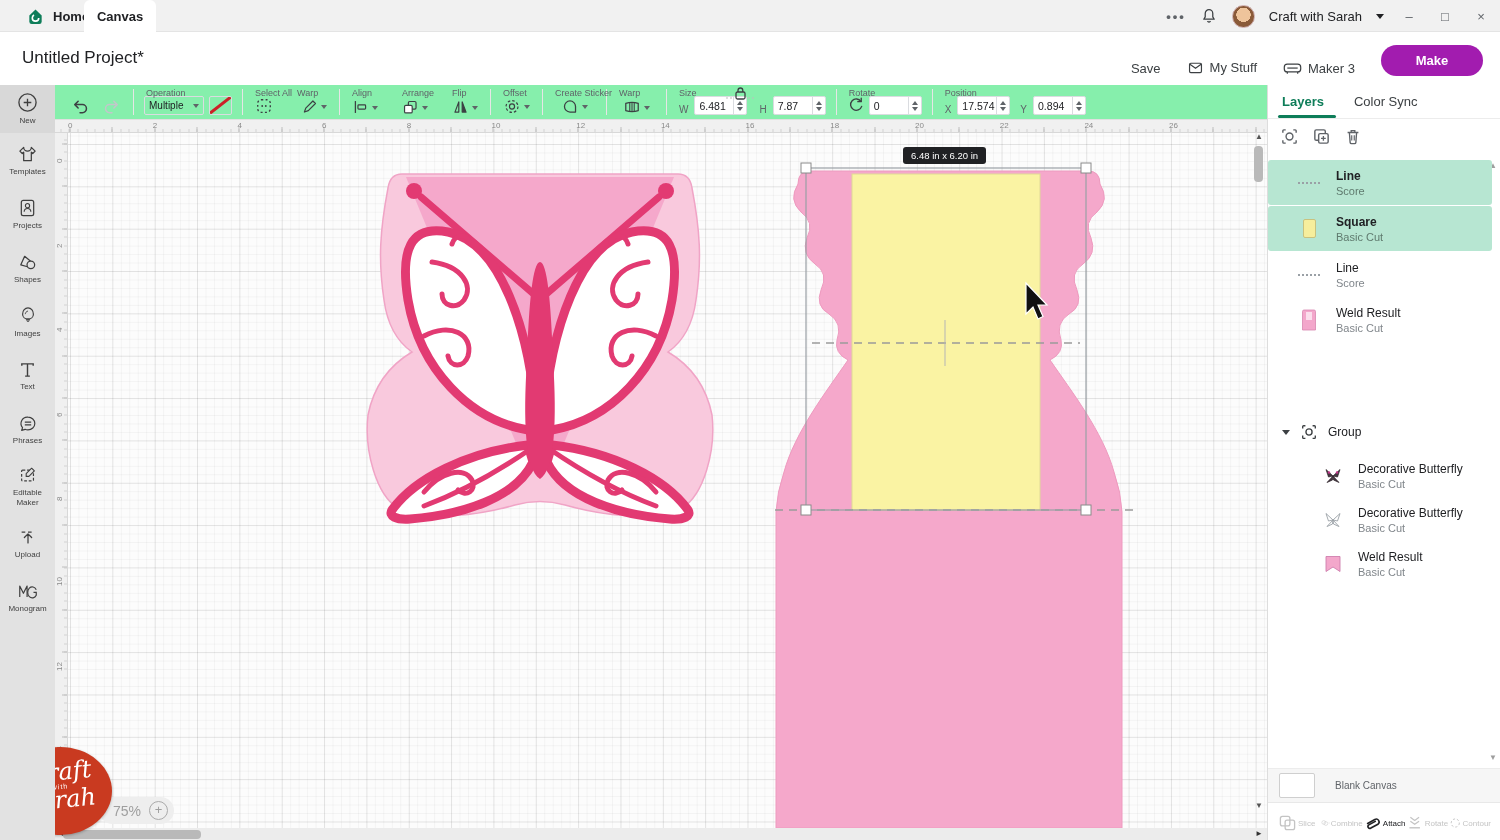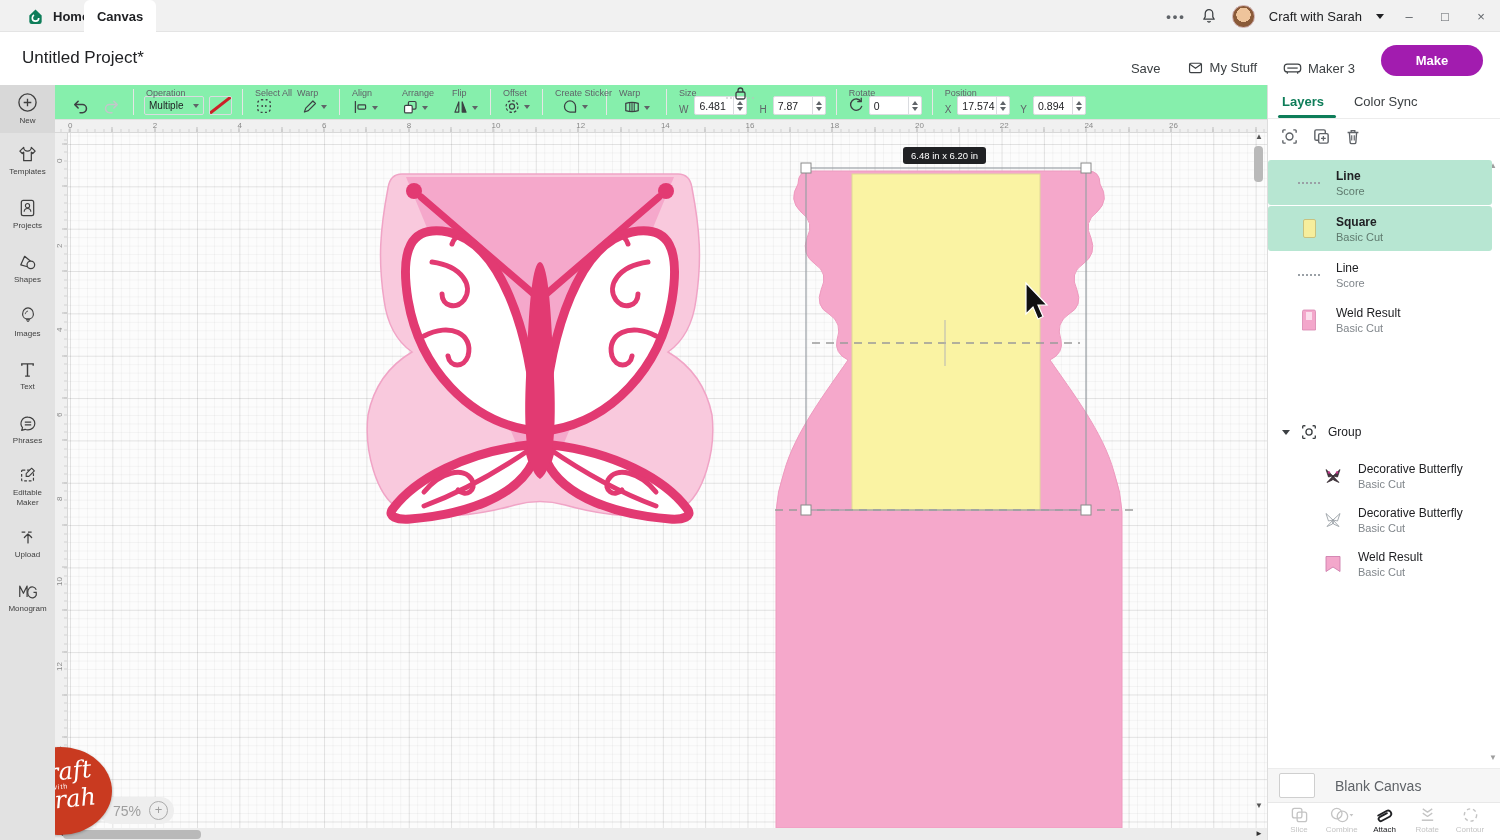--- a/index.html
+++ b/index.html
@@ -102,23 +102,23 @@
   .layer-row .meta .s { font-size:11px; color:#80868b; margin-top:2px; }
   .layer-row.sel .meta .s { color:#5f7a6e; }
   #group-row { position:absolute; left:0; top:257px; width:224px; height:40px; display:flex; align-items:center; gap:10px; padding-left:14px; cursor:pointer; }
   #group-row .gchev { width:0;height:0;border:4px solid transparent;border-top:5px solid #3c4043; margin-top:4px; }
   #group-row .glbl { font-size:12px; color:#202124; }
   .score-dots { width:22px; border-top:2.5px dotted #9aa0a6; }
   .ythumb { width:13px; height:19px; background:#f6ee9c; border:1px solid #c9c27e; border-radius:2px; }
   .mini-arrow { position:absolute; right:4px; font-size:8px; color:#9e9e9e; }
   #blank-row { position:absolute; left:0; top:683px; width:233px; height:34px; background:#f6f6f6; border-top:1px solid #ececec; display:flex; align-items:center; gap:20px; padding-left:11px; }
   #blank-swatch { width:36px; height:25px; background:#fff; border:1px solid #cfcfcf; border-radius:2px; }
-  #blank-label { font-size:14px; color:#5f6368; }
+  #blank-label { font-size:10px; color:#5f6368; }
   #actions-bar { position:absolute; left:0; top:717px; width:233px; height:38px; background:#fff; border-top:1px solid #e8e8e8; display:flex; justify-content:space-between; padding:3px 10px 0 10px; }
-  .act { display:flex; flex-direction:column; align-items:center; gap:1px; cursor:pointer; width:42px; }
+  .act { display:flex; flex-direction:row; align-items:center; gap:1px; cursor:pointer; width:42px; }
   .act .albl { font-size:8px; color:#c4c4c4; }
   .act.enabled .albl { color:#202124; }
   .act svg { display:block; }
 </style>
 </head>
 <body>
 
 <div id="topbar">
   <div id="home-item">
     <svg width="19" height="19" viewBox="0 0 20 20">

